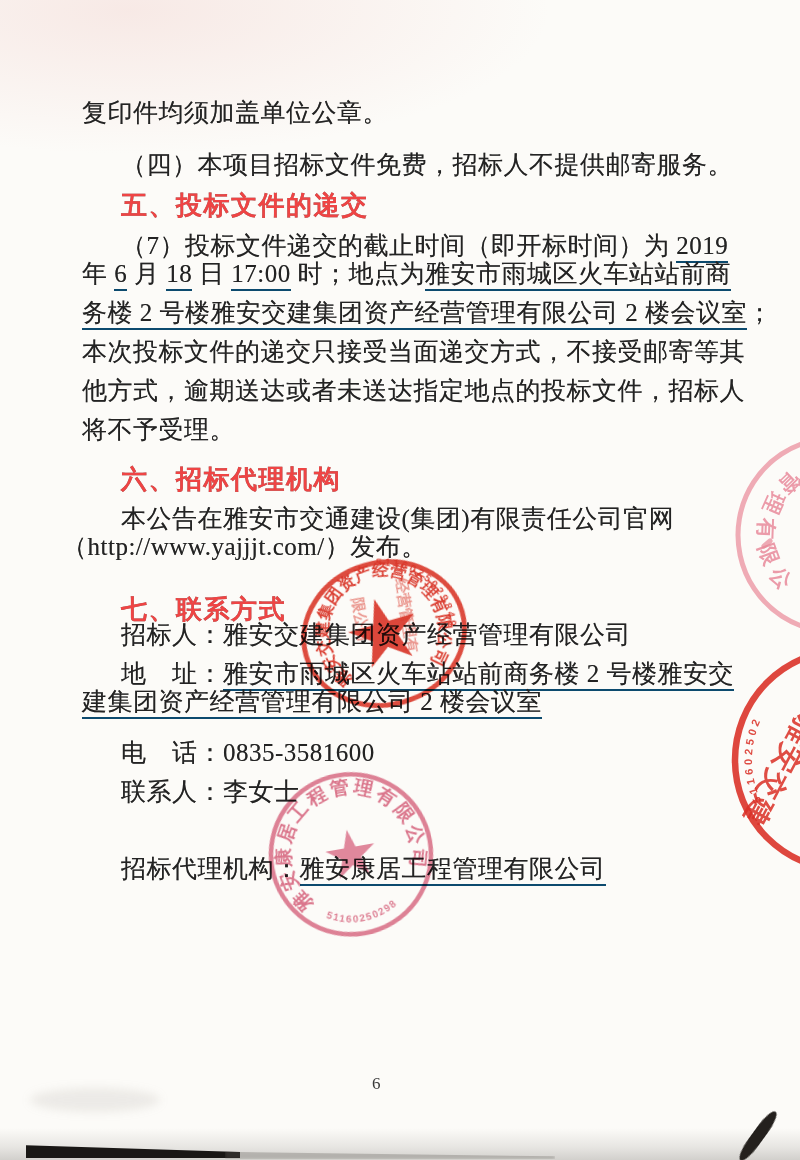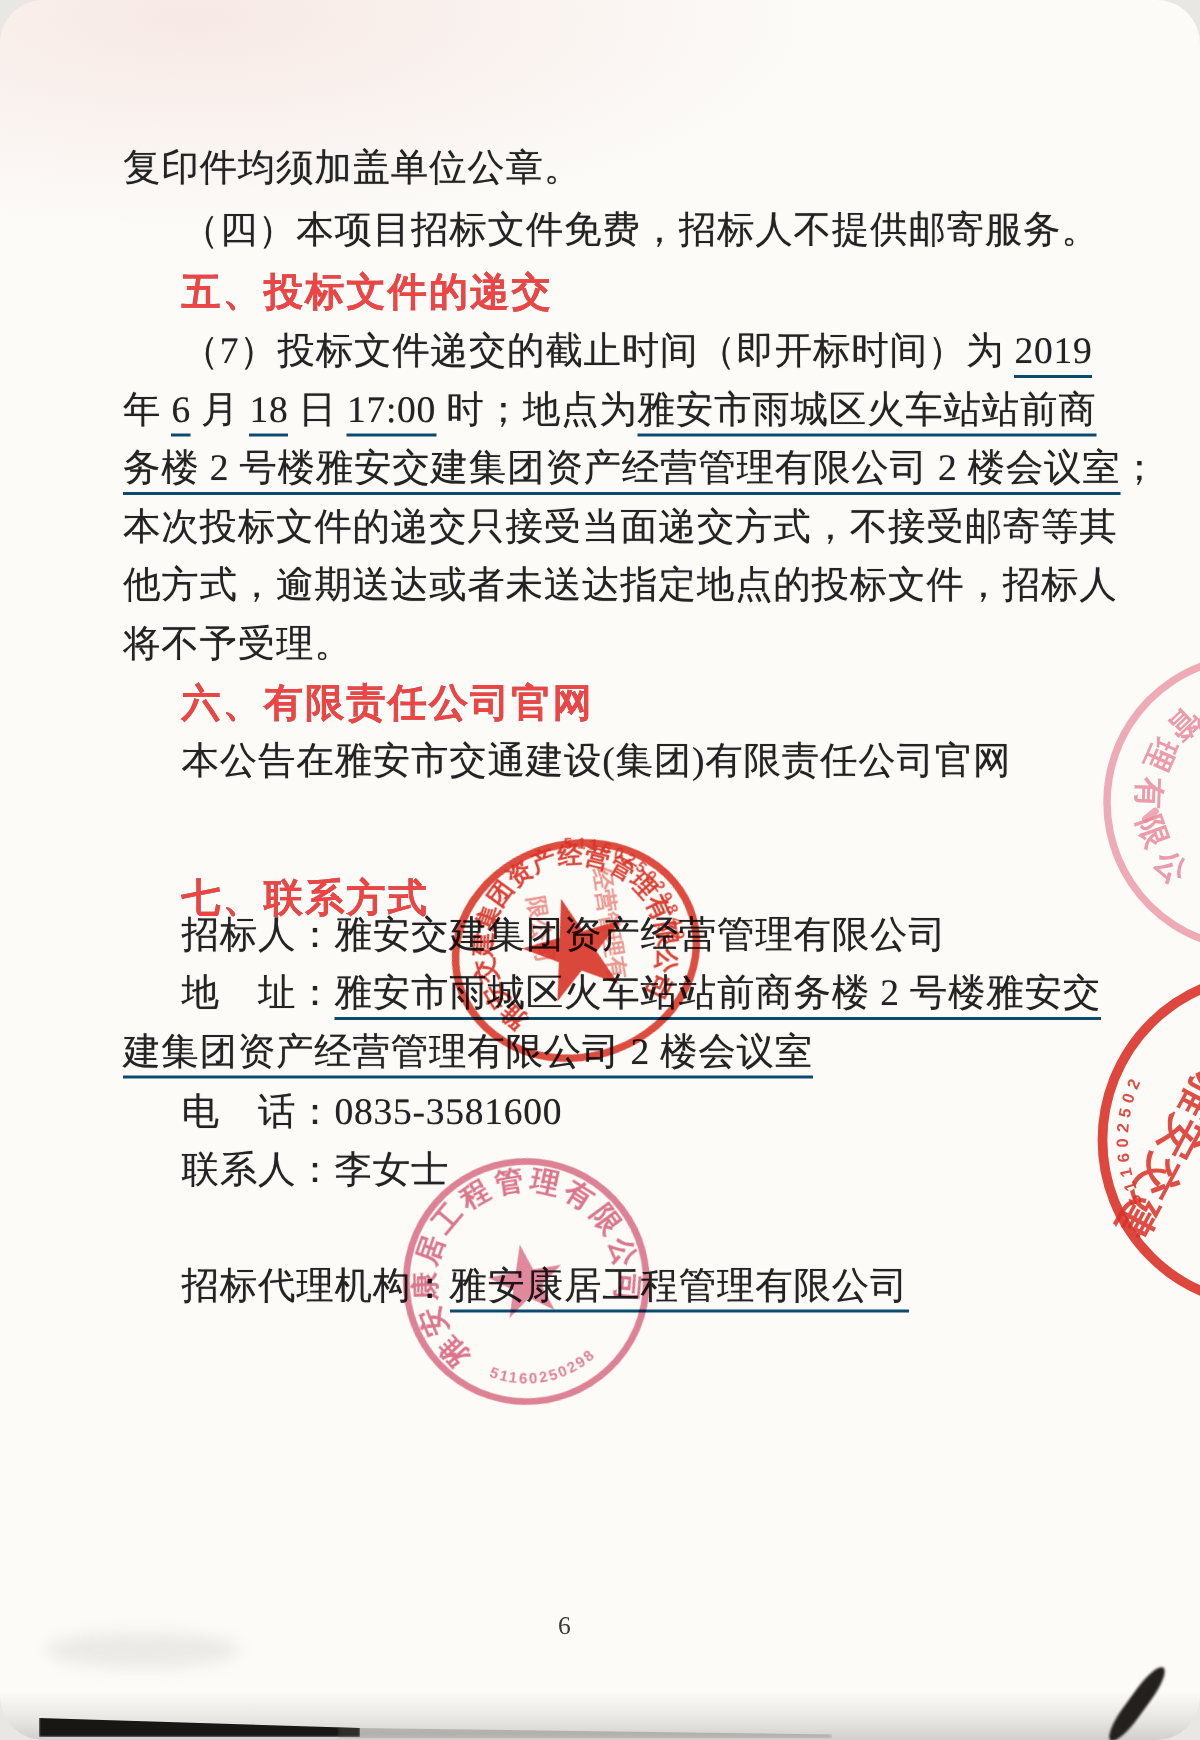--- a/index.html
+++ b/index.html
@@ -1,23 +1,23 @@
 <!DOCTYPE html>
 <html><head>
 <meta charset="utf-8">
 <style>
   html,body{margin:0;padding:0;}
   body{width:800px;height:1160px;overflow:hidden;background:#e9e7e4;}
   .page{position:relative;width:800px;height:1160px;background:#fcfbf8;overflow:hidden;
-        font-family:"Liberation Serif","DejaVu Serif",serif;border-radius:29px;}
+        font-family:"Liberation Serif","DejaVu Serif",serif;}
   .wash{position:absolute;left:0;top:0;width:800px;height:280px;pointer-events:none;
         background:radial-gradient(ellipse 620px 210px at 16% 4%, rgba(238,199,194,.34), rgba(238,199,194,0) 68%);}
   .ln{position:absolute;left:82px;white-space:nowrap;font-size:25px;line-height:34px;
       color:#232323;letter-spacing:.5px;text-shadow:0 0 .6px rgba(45,45,45,.55);}
-  .indent{left:121px;}
+  .indent{left:121px;margin-top:11px;}
   .hd{font-family:"Liberation Sans","DejaVu Sans",sans-serif;font-weight:700;font-size:26px;
       color:#ef4444;letter-spacing:1.5px;text-shadow:0 0 .4px rgba(20,20,20,.6);}
   .u{border-bottom:2px solid #0c4a6e;padding-bottom:2px;}
   .pageno{position:absolute;left:372px;top:1074px;font-size:17px;color:#3a3a3a;}
   .seal{position:absolute;mix-blend-mode:multiply;filter:blur(.3px);}
   .bband{position:absolute;left:0;top:1128px;width:800px;height:32px;pointer-events:none;
          background:linear-gradient(to bottom, rgba(120,115,110,0), rgba(120,115,110,.16) 60%, rgba(88,84,79,.26));}
   .wedge{position:absolute;left:26px;top:1143px;width:214px;height:15px;background:#191715;
          clip-path:polygon(0 15%,100% 60%,100% 100%,0 100%);filter:blur(.6px);}
   .wedge2{position:absolute;left:225px;top:1147px;width:330px;height:12px;background:rgba(100,95,90,.32);
@@ -35,22 +35,23 @@
 
   <div class="ln" style="top:96px"><span>复印件均须加盖单位公章。</span></div>
   <div class="ln indent" style="top:137px"><span>（四）本项目招标文件免费，招标人不提供邮寄服务。</span></div>
   <div class="ln hd indent" style="top:177px"><span>五、投标文件的递交</span></div>
   <div class="ln indent" style="top:218px"><span>（7）投标文件递交的截止时间（即开标时间）为 </span><span class="u">2019</span></div>
   <div class="ln" style="top:257px"><span>年 </span><span class="u">6</span><span> 月 </span><span class="u">18</span><span> 日 </span><span class="u">17:00</span><span> 时；地点为</span><span class="u">雅安市雨城区火车站站前商</span></div>
   <div class="ln" style="top:296px"><span class="u">务楼 2 号楼雅安交建集团资产经营管理有限公司 2 楼会议室</span><span>；</span></div>
   <div class="ln" style="top:335px"><span>本次投标文件的递交只接受当面递交方式，不接受邮寄等其</span></div>
   <div class="ln" style="top:374px"><span>他方式，逾期送达或者未送达指定地点的投标文件，招标人</span></div>
   <div class="ln" style="top:413px"><span>将不予受理。</span></div>
-  <div class="ln hd indent" style="top:451px"><span>六、有限责任公司官网</span></div>
+  <div class="ln hd indent" style="top:451px"><span>六、招标代理机构</span></div>
   <div class="ln indent" style="top:491px"><span>本公告在雅安市交通建设(集团)有限责任公司官网</span></div>
+  <div class="ln" style="top:530px;left:62px"><span>（http://www.yajjjt.com/）</span><span>发布。</span></div>
   <div class="ln hd indent" style="top:581px"><span>七、联系方式</span></div>
   <div class="ln indent" style="top:607px"><span>招标人：</span><span>雅安交建集团资产经营管理有限公司</span></div>
   <div class="ln indent" style="top:646px"><span>地　址：</span><span class="u">雅安市雨城区火车站站前商务楼 2 号楼雅安交</span></div>
   <div class="ln" style="top:685px"><span class="u">建集团资产经营管理有限公司 2 楼会议室</span></div>
   <div class="ln indent" style="top:725px"><span>电　话：</span><span>0835-3581600</span></div>
   <div class="ln indent" style="top:764px"><span>联系人：</span><span>李女士</span></div>
   <div class="ln indent" style="top:841px"><span>招标代理机构：</span><span class="u">雅安康居工程管理有限公司</span></div>
 
   <div class="pageno">6</div>
 

